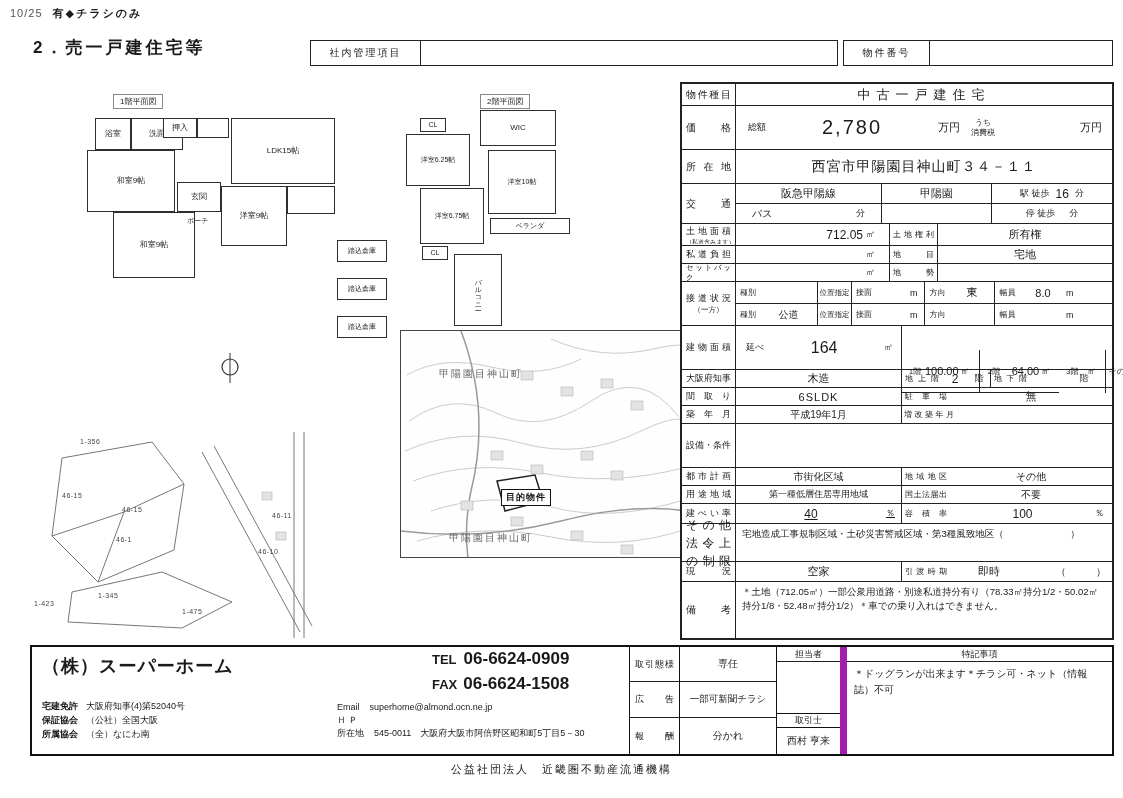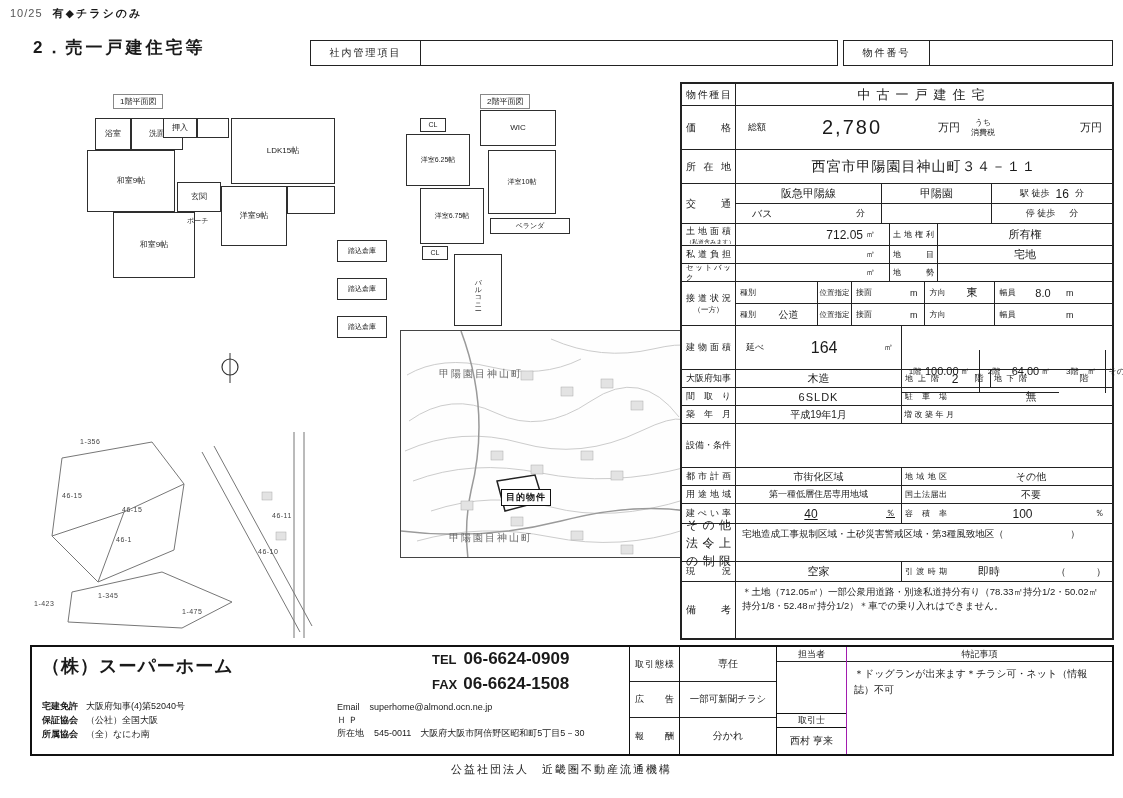--- a/index.html
+++ b/index.html
@@ -62,21 +62,21 @@
   .c-fax { position:absolute; left:400px; top:27px; display:flex; align-items:baseline; gap:6px; font-weight:bold; }
   .c-lic { position:absolute; left:10px; top:52px; font-size:9px; line-height:14px; }
   .c-lic .row { display:flex; gap:8px; }
   .c-lic .l { font-weight:bold; }
   .c-contact { position:absolute; left:305px; top:54px; font-size:9px; line-height:13px; }
   .c-contact .row { display:flex; gap:10px; }
   .deal { flex:1; display:flex; font-size:10px; }
   .dcol { display:flex; flex-direction:column; }
   .dlab { width:50px; border-right:1px solid #111; }
   .dval { width:97px; border-right:1px solid #111; }
-  .dstaff { width:70px; border-right:1px solid #a21caf; }
+  .dstaff { width:70px; border-right:7px solid #a21caf; }
   .dnotes { flex:1; }
   .dcell { display:flex; align-items:center; justify-content:center; text-align:center; }
   .footer { position:absolute; left:0; right:0; top:762px; text-align:center; font-size:11px; letter-spacing:2px; color:#222; }
 
   svg .c { fill:none; stroke:#ccc; stroke-width:1; }
   svg .rd { fill:none; stroke:#9a9a9a; stroke-width:1.5; }
   svg .b { fill:#e3e3e3; stroke:#aaa; stroke-width:0.5; }
   svg .sv { fill:none; stroke:#777; stroke-width:1; }
 </style>
 </head>

